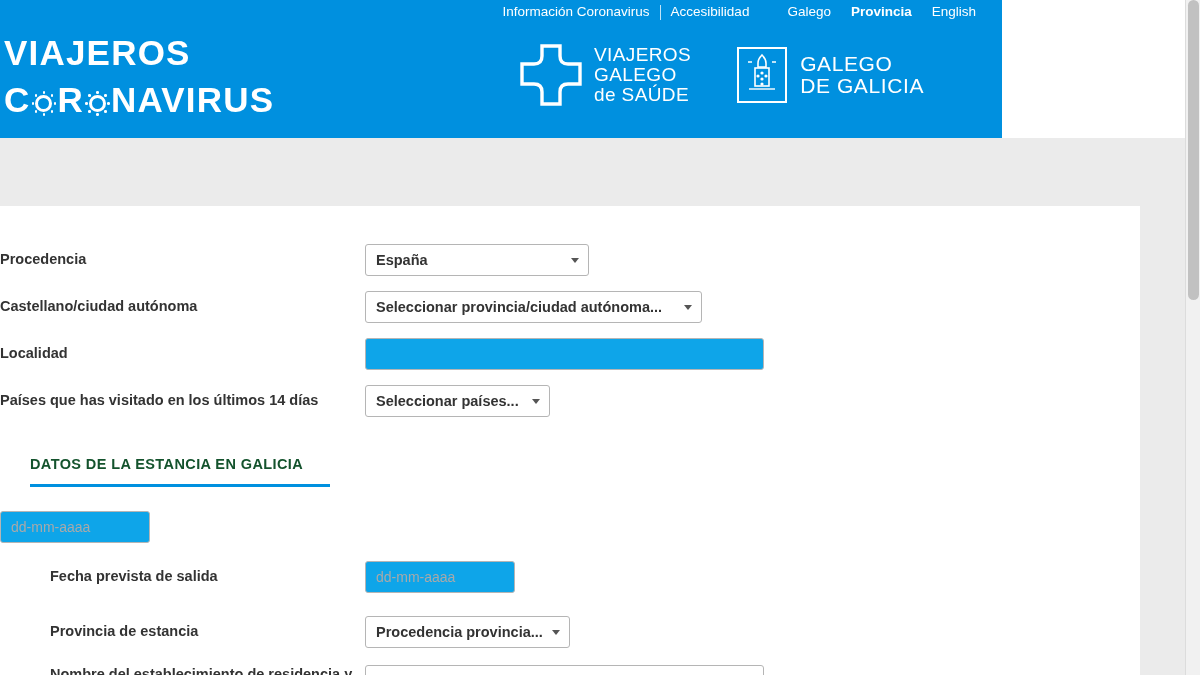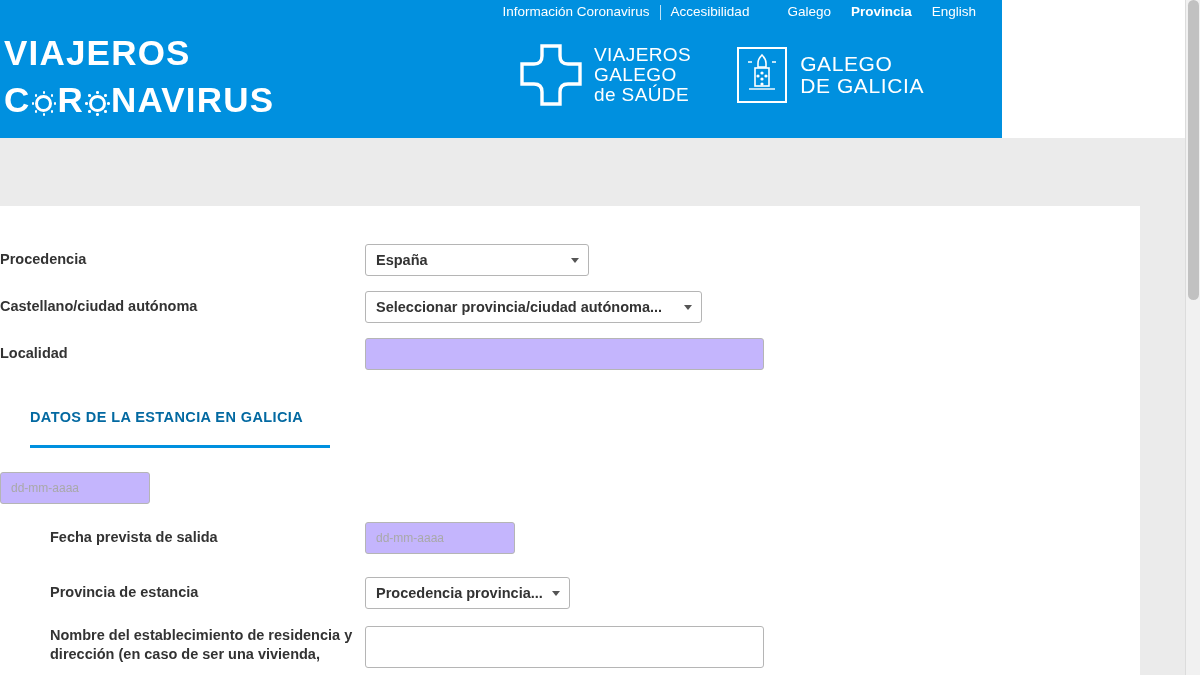--- a/index.html
+++ b/index.html
@@ -173,23 +173,23 @@
     border-right: 4.5px solid transparent;
     border-top: 5px solid #555;
   }
   .fake-select.w-procedencia { width: 224px; }
   .fake-select.w-provincia { width: 337px; }
   .fake-select.w-paises { width: 185px; }
   .fake-select.w-provest { width: 205px; }
 
   input.ui {
     font-family: "Liberation Sans", sans-serif;
-    font-size: 12px;
+    font-size: 14px;
     color: #333333;
-    background: #c4b5fd;
+    background: #0ea5e9;
     border: 1px solid #b5b5b5;
     border-radius: 3px;
     height: 32px;
     padding: 0 10px;
   }
   input.ui::placeholder { color: #a9a9a9; }
   input.w-localidad { width: 399px; }
   input.w-fecha { width: 150px; }
 
   textarea.ui {
@@ -203,22 +203,22 @@
     height: 42px;
     padding: 6px 10px;
     resize: none;
   }
 
   .section-title {
     margin: 32px 0 16px 30px;
     font-size: 14.5px;
     font-weight: bold;
     letter-spacing: 0.4px;
-    color: #0369a1;
-    padding-bottom: 20px;
+    color: #14532d;
+    padding-bottom: 12px;
     width: 300px;
     border-bottom: 3px solid #0090df;
   }
   .section-body { margin-top: 22px; }
   .scrollbar {
     position: absolute;
     right: 0;
     top: 0;
     width: 15px;
     height: 675px;
@@ -314,20 +314,29 @@
       </div>
     </div>
 
     <div class="form-row">
       <div class="f-label">Localidad</div>
       <div class="f-field">
         <input class="ui w-localidad" type="text" placeholder="" style="">
       </div>
     </div>
 
+    <div class="form-row">
+      <div class="f-label">Países que has visitado en los últimos 14 días</div>
+      <div class="f-field">
+        <div class="fake-select w-paises">
+          <span>Seleccionar países...</span>
+          <span class="caret"></span>
+        </div>
+      </div>
+    </div>
 
     <div class="section-title">DATOS DE LA ESTANCIA EN GALICIA</div>
 
     <div class="section-body">
 
       <div class="form-row tall" style="padding-top:2px;">
         <div class="f-field">
           <input class="ui w-fecha" type="text" placeholder="dd-mm-aaaa" style="">
         </div>
       </div>

